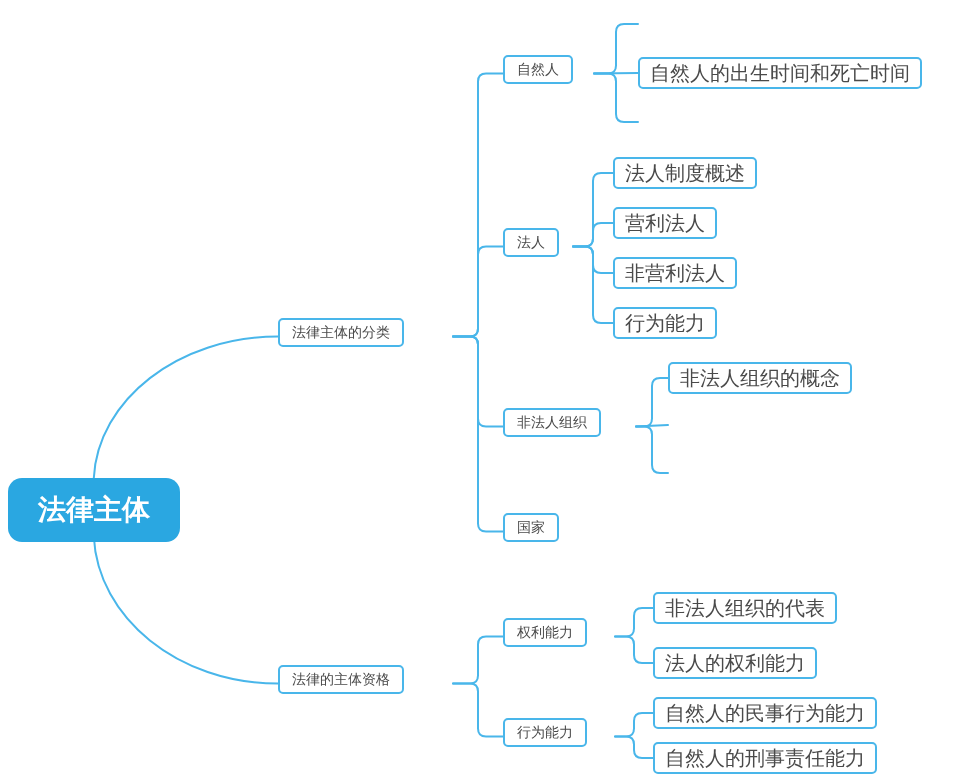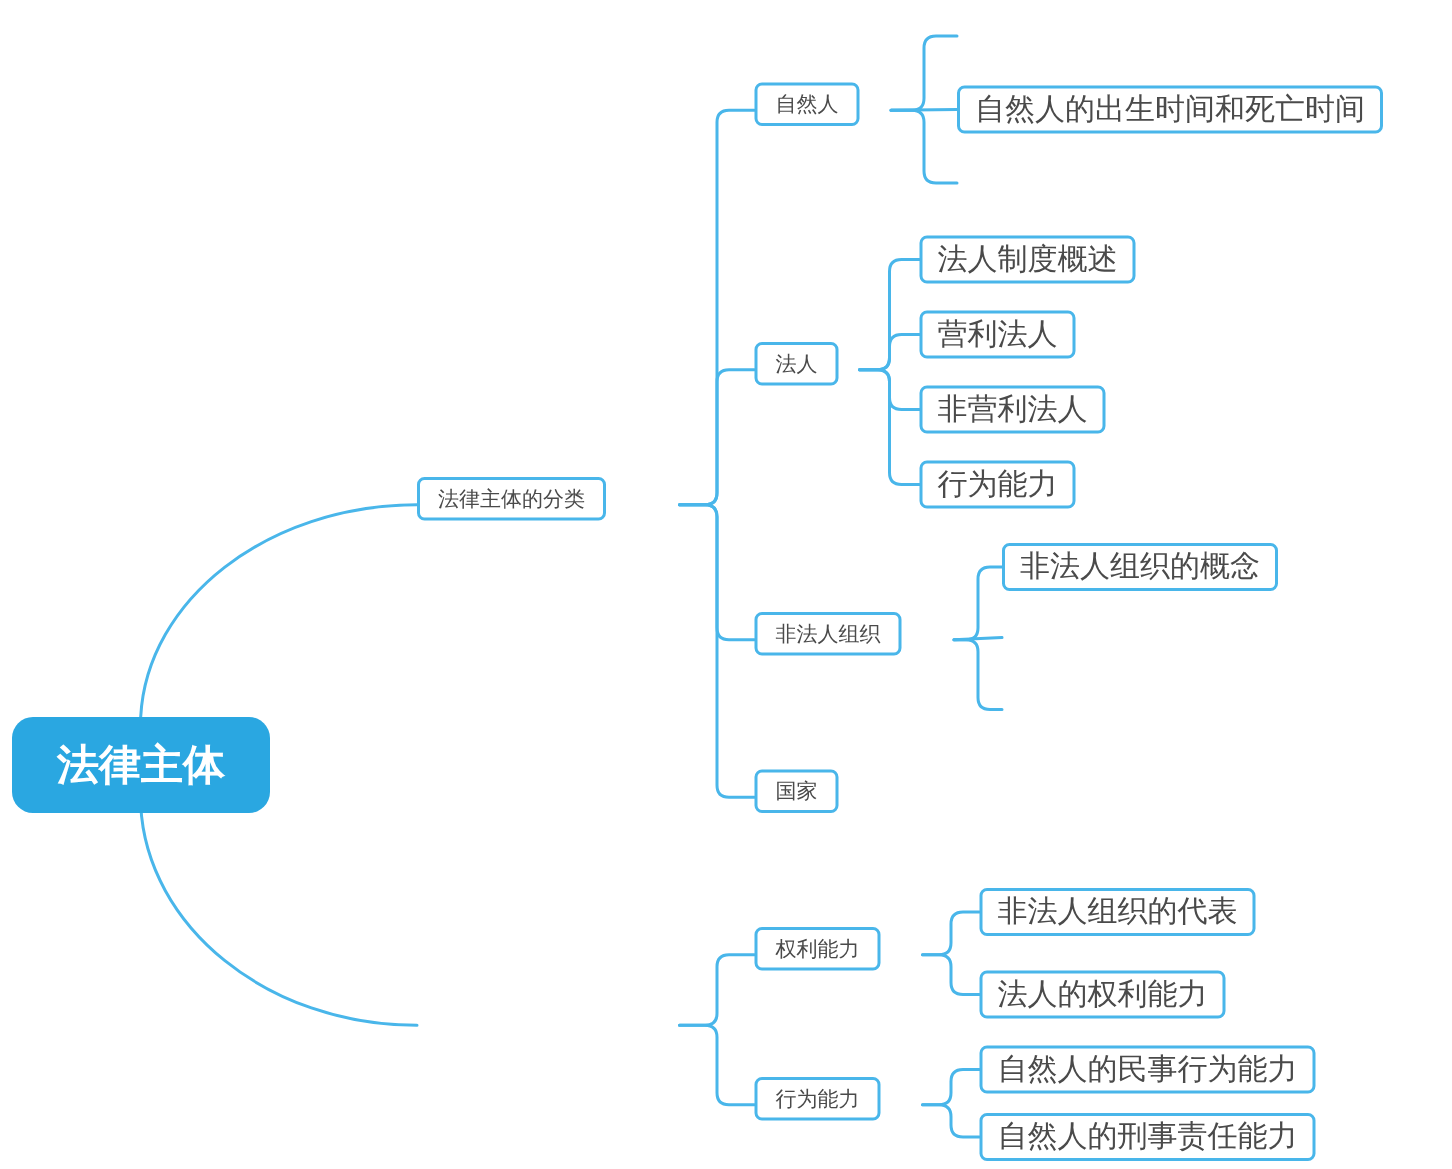--- a/index.html
+++ b/index.html
@@ -84,20 +84,21 @@
   <div class="node lv2" id="n-b0c1g0" style="left:613px;top:157px">法人制度概述</div>
   <div class="node lv2" id="n-b0c1g1" style="left:613px;top:207px">营利法人</div>
   <div class="node lv2" id="n-b0c1g2" style="left:613px;top:257px">非营利法人</div>
   <div class="node lv2" id="n-b0c1g3" style="left:613px;top:307px">行为能力</div>
 
   <div class="node lv1" id="n-b0c2" style="left:503px;top:408px">非法人组织</div>
   <div class="node lv2" id="n-b0c2g0" style="left:668px;top:362px">非法人组织的概念</div>
 
   <div class="node lv1" id="n-b0c3" style="left:503px;top:513px">国家</div>
 
+  <div class="node lv1" id="n-b1" style="left:278px;top:665px">法律的主体资格</div>
 
   <div class="node lv1" id="n-b1c0" style="left:503px;top:618px">权利能力</div>
   <div class="node lv2" id="n-b1c0g0" style="left:653px;top:592px">非法人组织的代表</div>
   <div class="node lv2" id="n-b1c0g1" style="left:653px;top:647px">法人的权利能力</div>
 
   <div class="node lv1" id="n-b1c1" style="left:503px;top:718px">行为能力</div>
   <div class="node lv2" id="n-b1c1g0" style="left:653px;top:697px">自然人的民事行为能力</div>
   <div class="node lv2" id="n-b1c1g1" style="left:653px;top:742px">自然人的刑事责任能力</div>
 
 </div>

